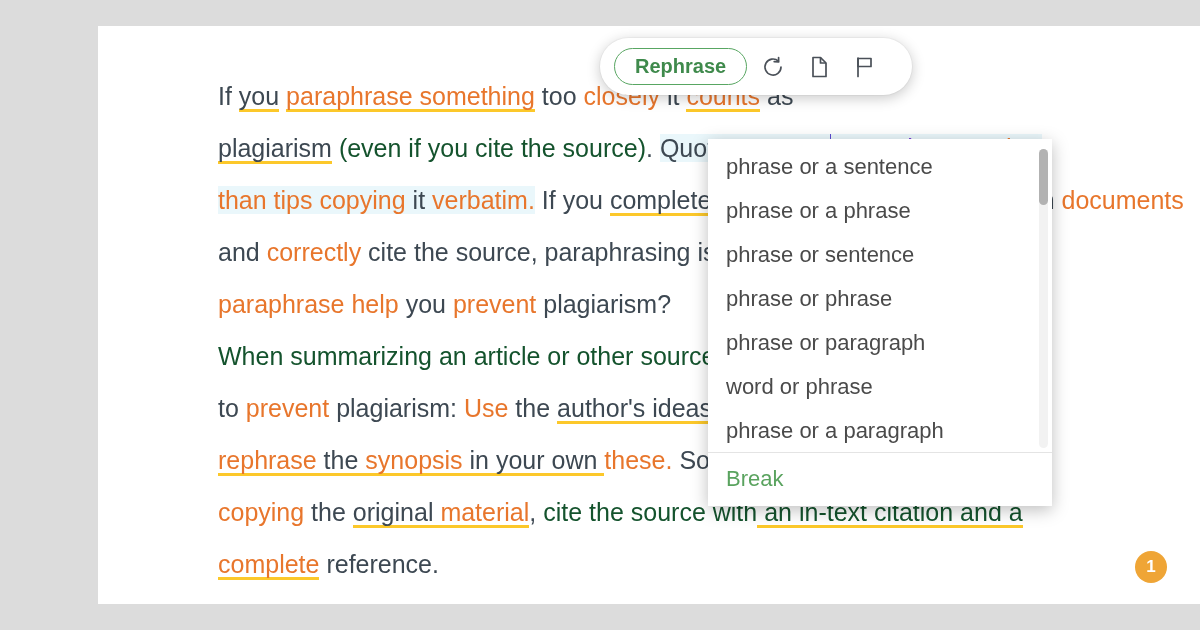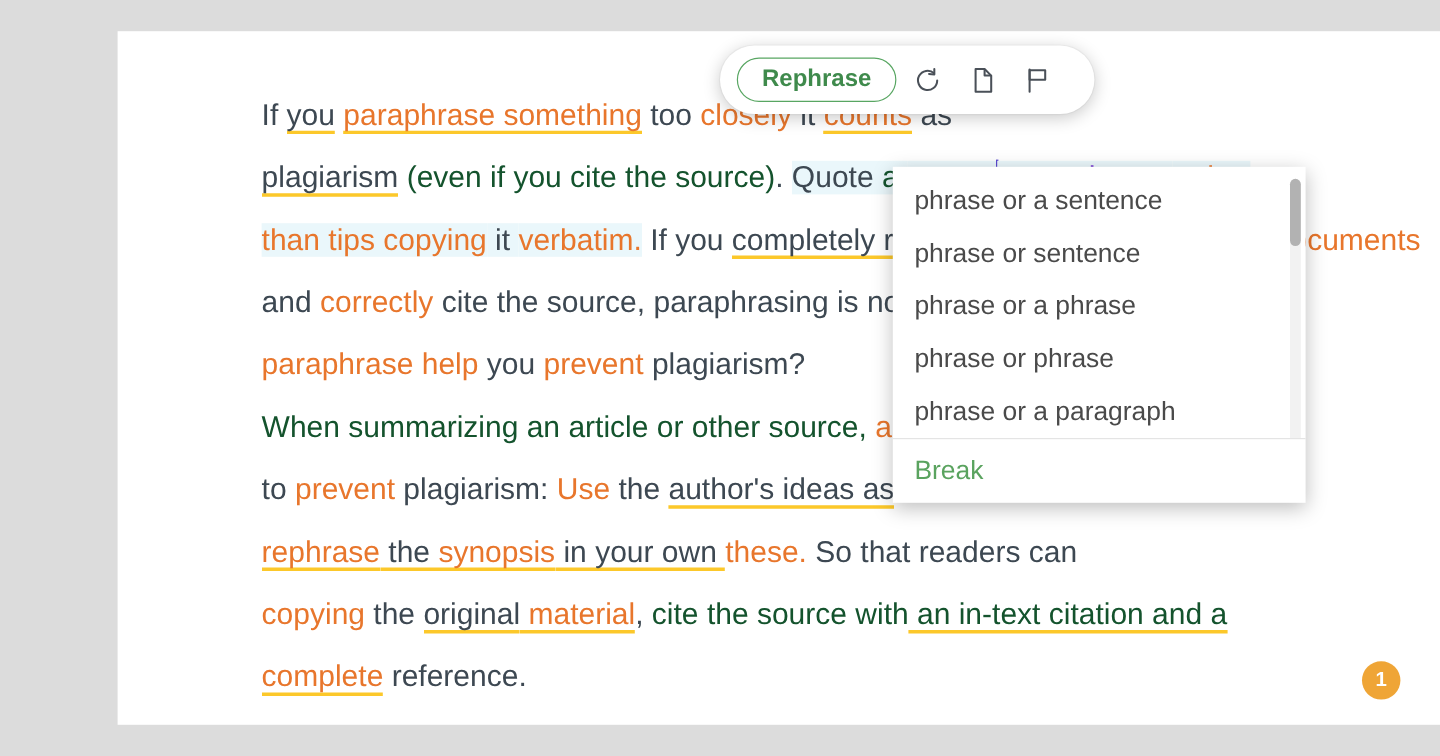--- a/index.html
+++ b/index.html
@@ -58,21 +58,21 @@
     width:40px;height:40px;display:flex;align-items:center;justify-content:center;
     cursor:pointer;
   }
   .tb-icon svg{display:block;}
 
   
   #dropdown{
     position:absolute;left:708px;top:139px;width:344px;
     background:#ffffff;
     box-shadow:0 4px 16px rgba(0,0,0,.26);
-    padding-top:6px;box-sizing:border-box;margin-left:36px;
+    padding-top:6px;box-sizing:border-box;
   }
   #dd-list{
     position:relative;max-height:307px;overflow:hidden;
   }
   .dd-item{
     font-size:22px;color:#4a4a4a;padding:8px 0 8px 18px;
     line-height:28px;cursor:pointer;white-space:nowrap;
   }
   #dd-track{
     position:absolute;right:4px;top:4px;width:9px;height:299px;
@@ -145,23 +145,25 @@
         <path d="M5 21.5V3"></path>
         <path d="M5 3.5h13v8H5z"></path>
       </svg>
     </div>
   </div>
 
   <div id="dropdown">
     <div id="dd-list">
       <div id="dd-track"></div>
       <div class="dd-item">phrase or a sentence</div>
+        <div class="dd-item">phrase or a phrase</div>
         <div class="dd-item">phrase or sentence</div>
-        <div class="dd-item">phrase or a phrase</div>
         <div class="dd-item">phrase or phrase</div>
+        <div class="dd-item">phrase or paragraph</div>
+        <div class="dd-item">word or phrase</div>
         <div class="dd-item">phrase or a paragraph</div>
         <div id="dd-thumb"></div>
     </div>
     <div id="dd-footer">
       <div id="dd-break">Break</div>
     </div>
   </div>
 
 </div>
 

